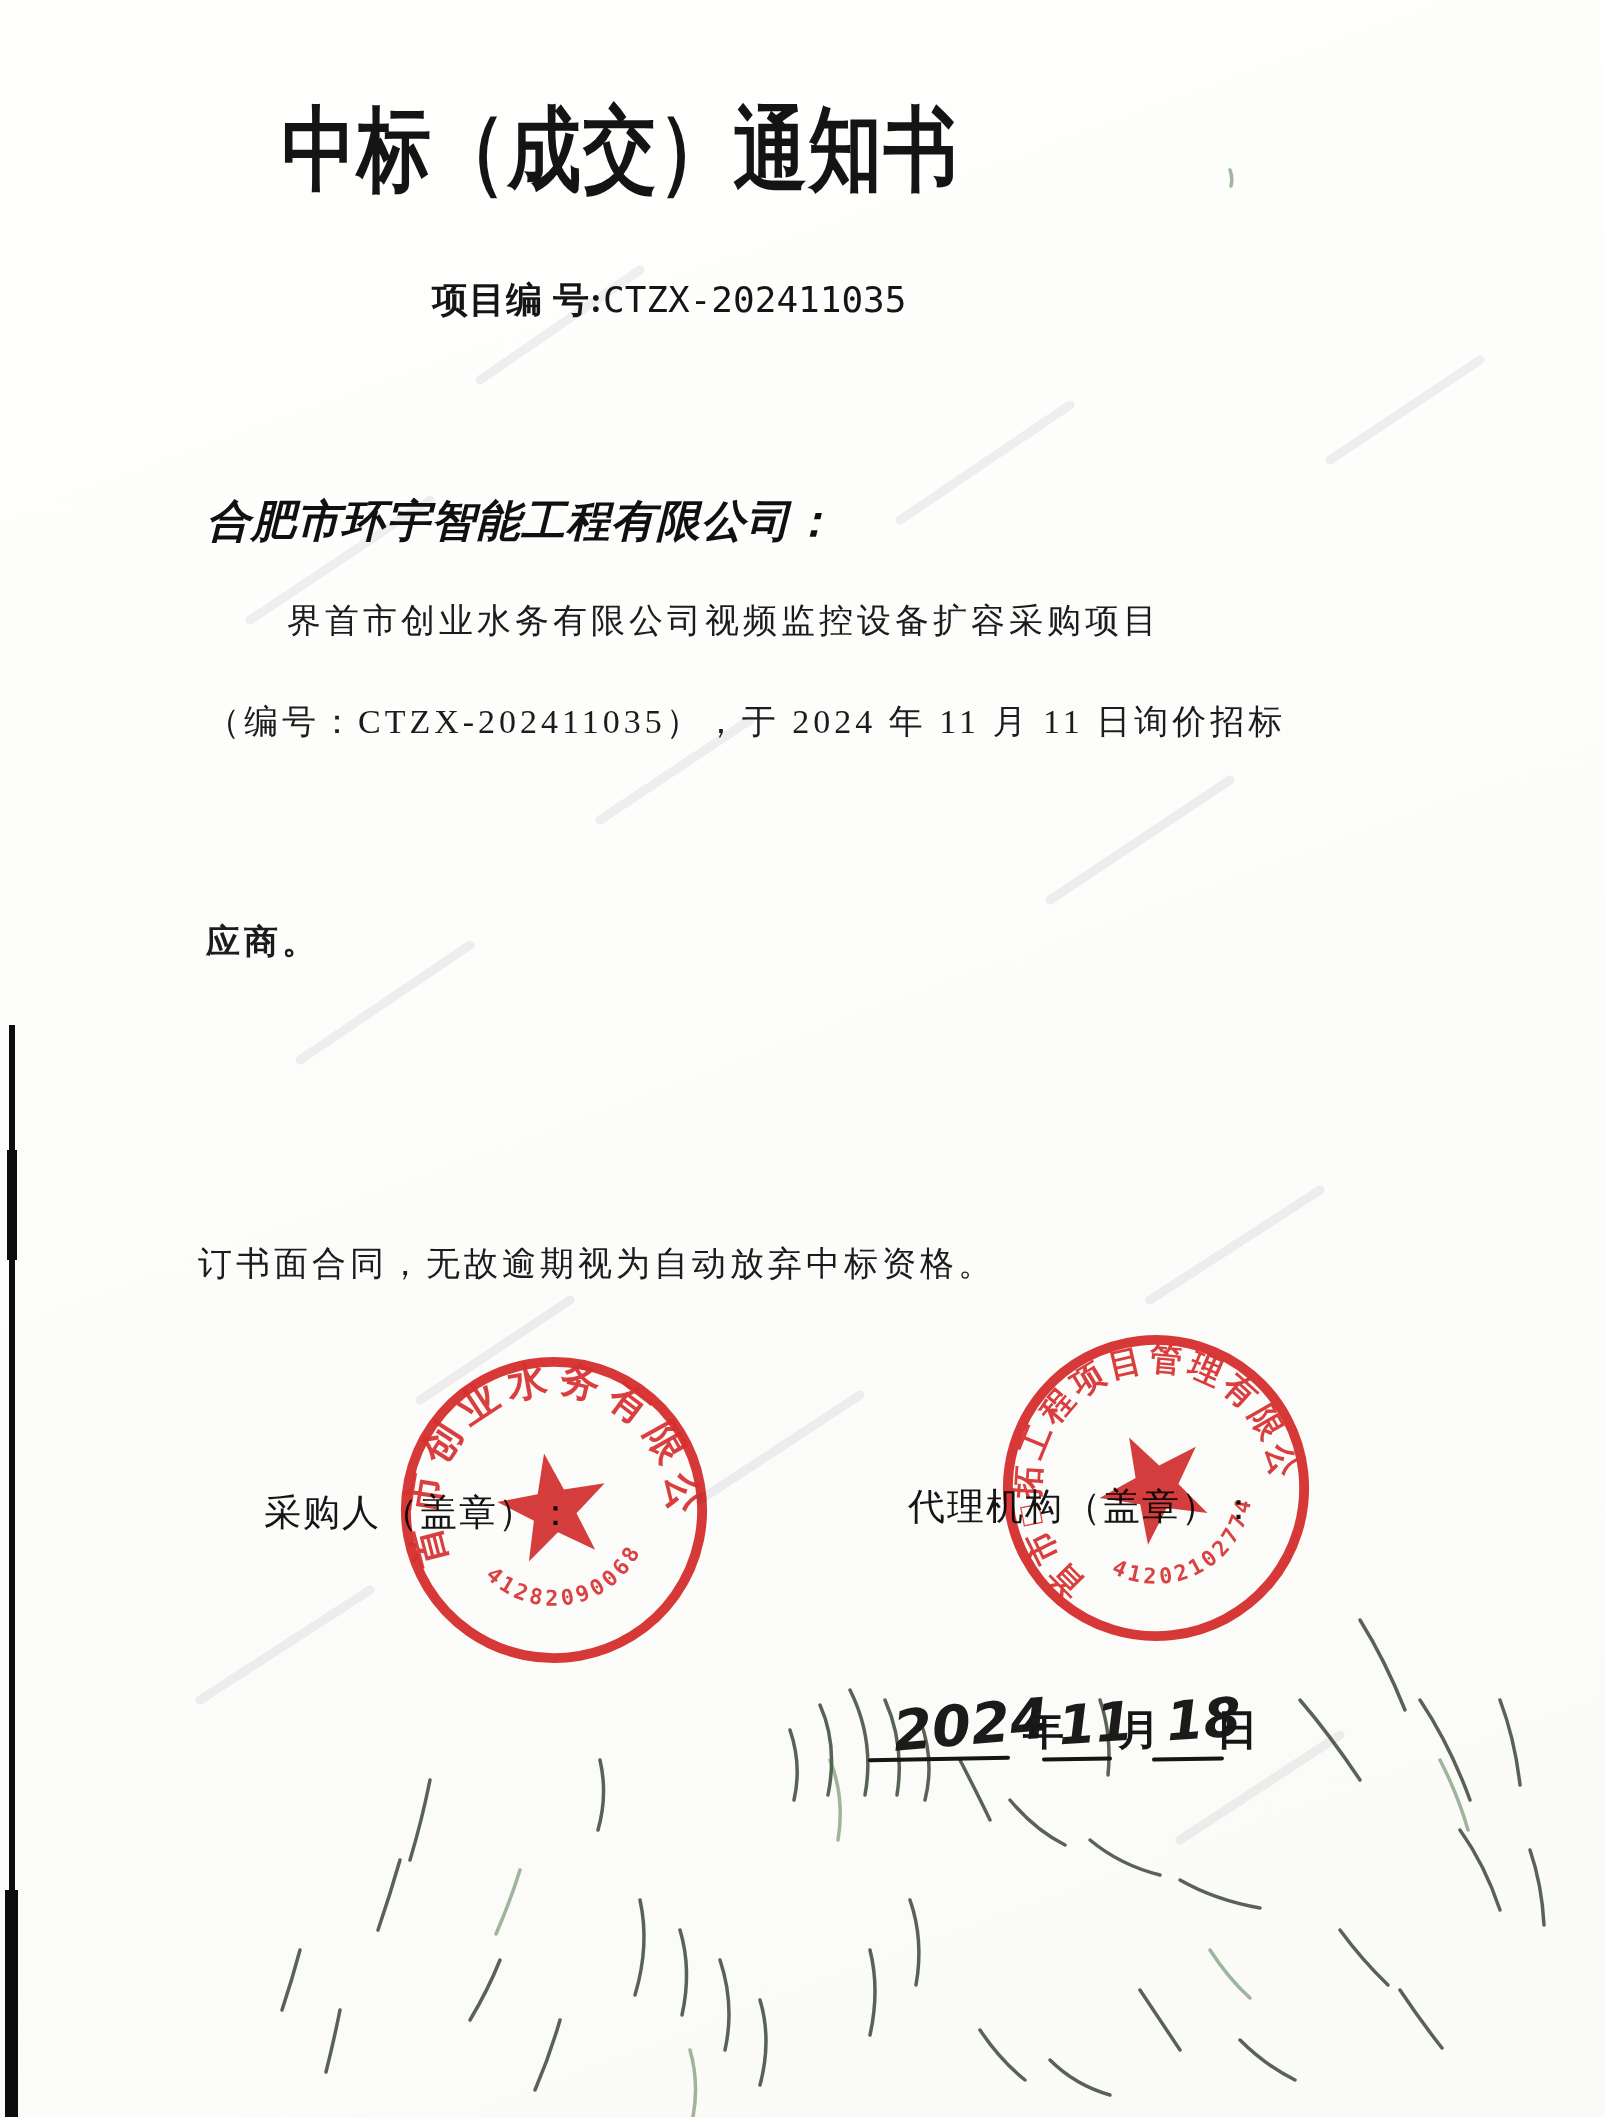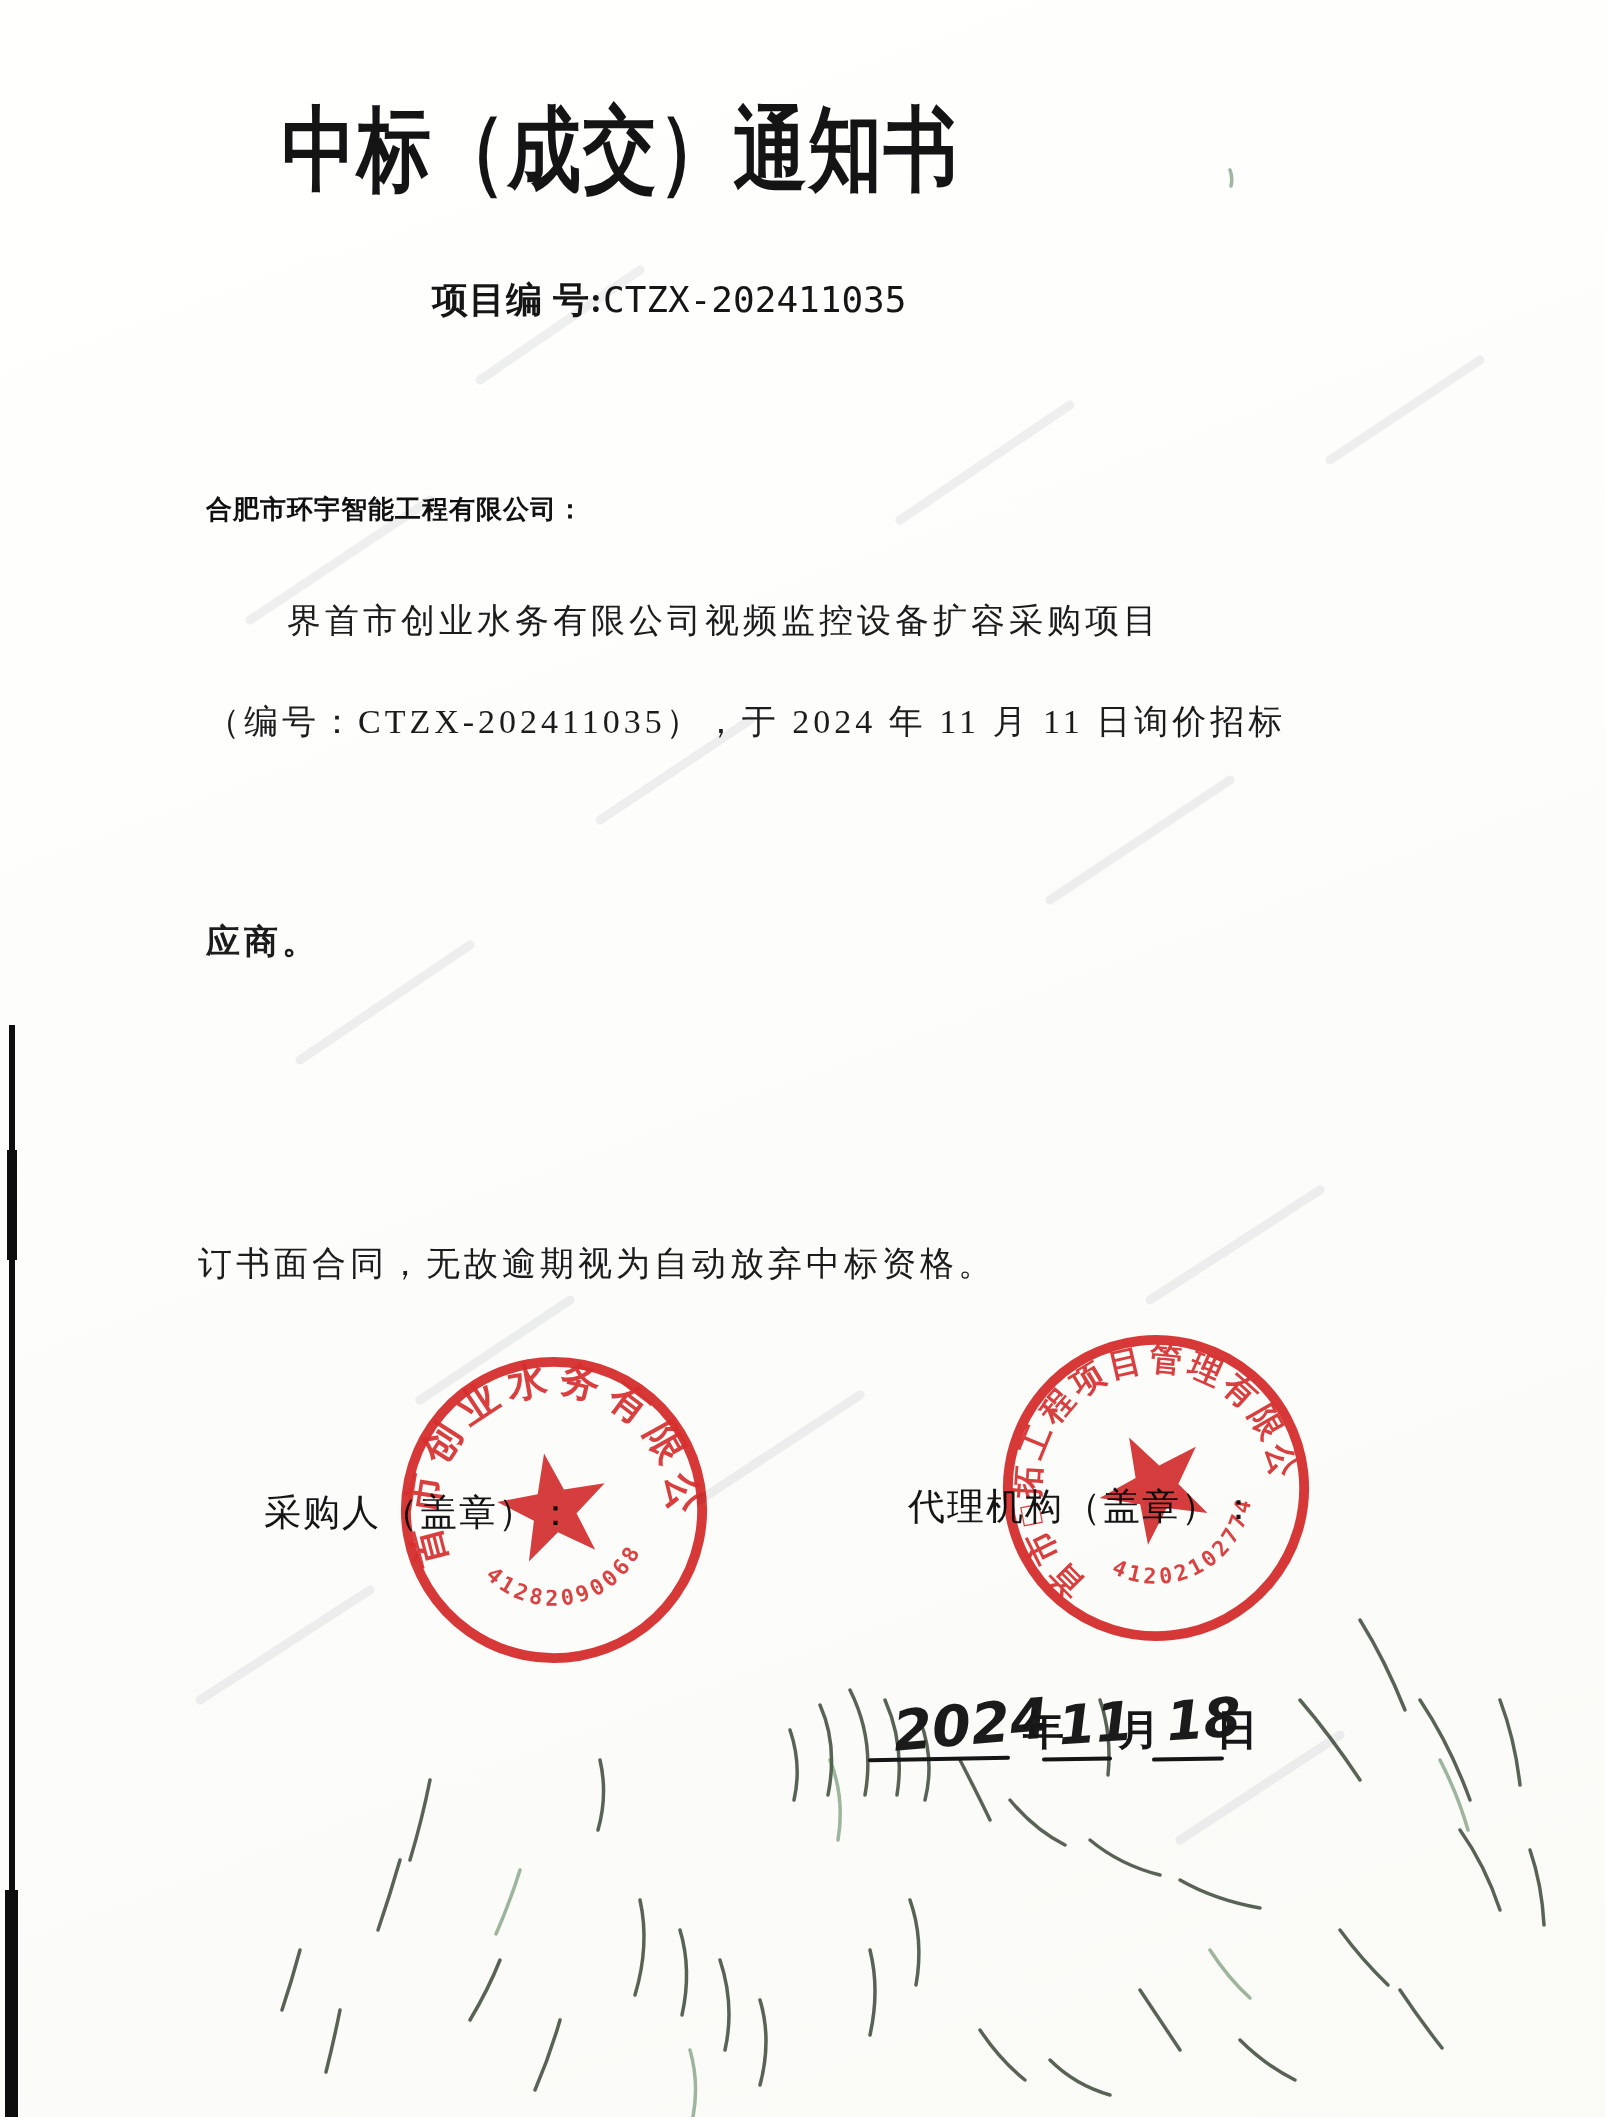--- a/index.html
+++ b/index.html
@@ -12,21 +12,21 @@
     color:#181818;
     text-align:center;
   }
   .abs{position:absolute;}
   .doc-title{
     font-size:92px;font-weight:bold;letter-spacing:2px;white-space:nowrap;
     transform:scaleX(.80);transform-origin:left top;color:#141414;
   }
   .proj-line{font-size:36px;font-weight:bold;white-space:nowrap;letter-spacing:1px;color:#151515;}
   .proj-code{font-family:"DejaVu Sans Mono", monospace;font-weight:normal;letter-spacing:0px;}
-  .addressee{font-size:26px;font-weight:bold;letter-spacing:1px;white-space:nowrap;color:#101010;}
+  .addressee{font-size:44px;font-weight:bold;letter-spacing:1px;white-space:nowrap;color:#101010;font-style:italic;}
   .body-line{font-size:34px;letter-spacing:4px;white-space:nowrap;color:#1c1c1c;}
   .sign-label{font-size:37px;letter-spacing:2px;white-space:nowrap;color:#151515;}
   .date-print{font-size:42px;font-weight:bold;color:#161616;}
   .hand{
     font-family:"DejaVu Sans", sans-serif;font-style:italic;font-weight:bold;
     color:#1b1b1b;white-space:nowrap;
   }
   .dline{background:#151515;height:4px;border-radius:2px;}
   .stamp{mix-blend-mode:multiply;opacity:.93;}
   .stamp svg{display:block;}

